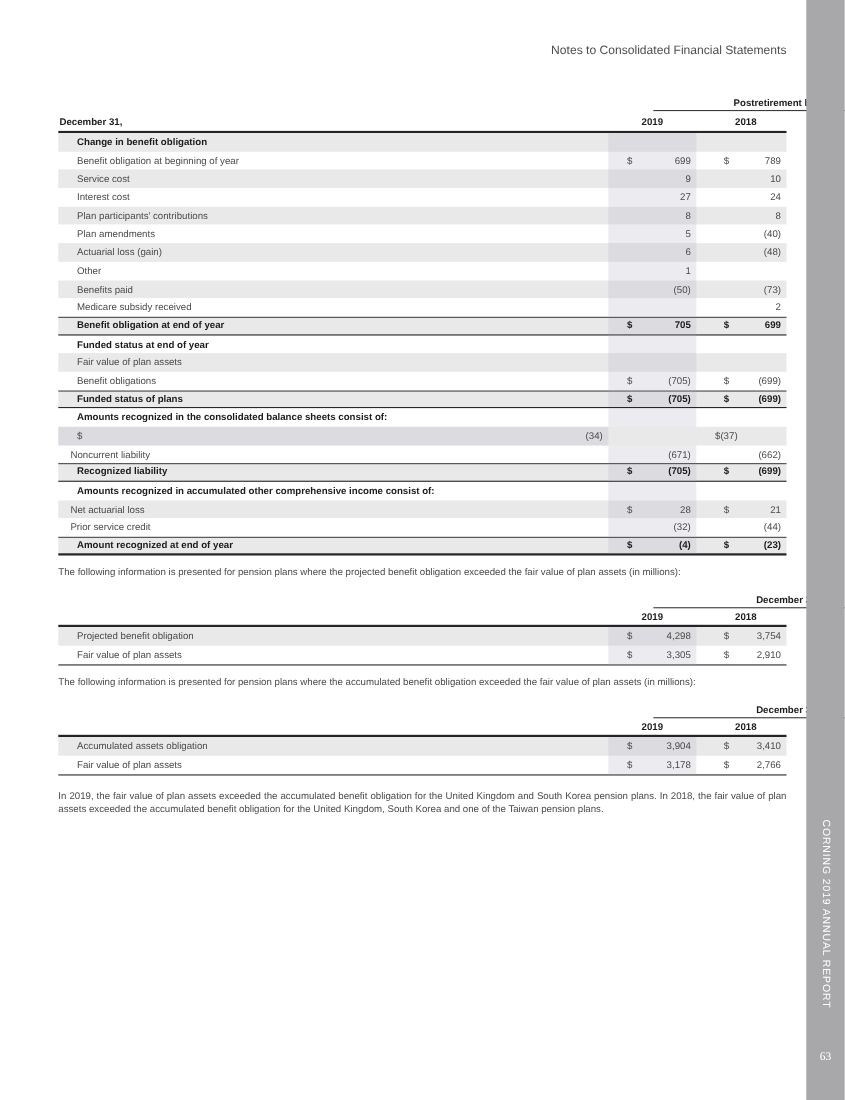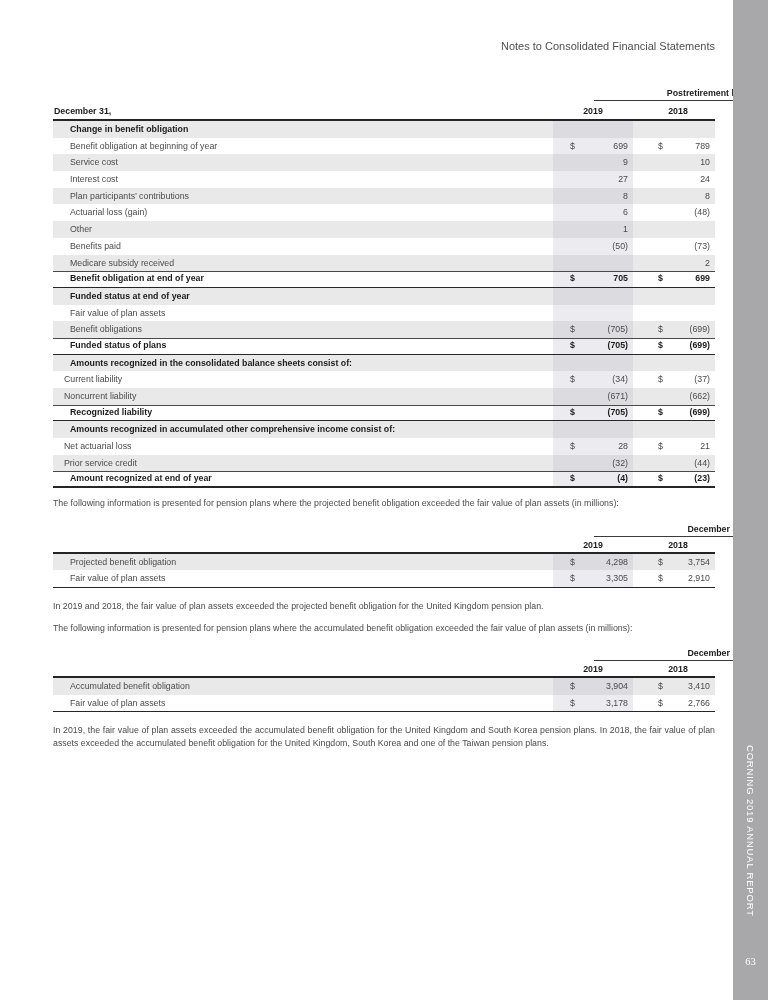--- a/index.html
+++ b/index.html
@@ -132,20 +132,32 @@
             <span class="dollar"></span>
             <span class="num">8</span>
           </div>
           <div class="c-gap"></div>
           <div class="c-v2">
             <span class="dollar"></span>
             <span class="num">8</span>
           </div>
         </div>
         <div class="grid-row row item">
+          <div class="c-label">Plan amendments</div>
+          <div class="c-v1">
+            <span class="dollar"></span>
+            <span class="num">5</span>
+          </div>
+          <div class="c-gap"></div>
+          <div class="c-v2">
+            <span class="dollar"></span>
+            <span class="num">(40)</span>
+          </div>
+        </div>
+        <div class="grid-row row item">
           <div class="c-label">Actuarial loss (gain)</div>
           <div class="c-v1">
             <span class="dollar"></span>
             <span class="num">6</span>
           </div>
           <div class="c-gap"></div>
           <div class="c-v2">
             <span class="dollar"></span>
             <span class="num">(48)</span>
           </div>
@@ -252,21 +264,20 @@
             <span class="dollar"></span>
             <span class="num"></span>
           </div>
           <div class="c-gap"></div>
           <div class="c-v2">
             <span class="dollar"></span>
             <span class="num"></span>
           </div>
         </div>
         <div class="grid-row row item-indent">
-          <div class="c-label">Current liability</div>
           <div class="c-v1">
             <span class="dollar">$</span>
             <span class="num">(34)</span>
           </div>
           <div class="c-gap"></div>
           <div class="c-v2">
             <span class="dollar">$</span>
             <span class="num">(37)</span>
           </div>
         </div>
@@ -379,38 +390,37 @@
           </div>
           <div class="c-gap"></div>
           <div class="c-v2">
             <span class="dollar">$</span>
             <span class="num">2,910</span>
           </div>
         </div>
       </div>
   </div>
 
-  <div class="para p2">In 2019 and 2018, the fair value of plan assets exceeded the projected benefit obligation for the United Kingdom pension plan.</div>
 
   <div class="para p3">The following information is presented for pension plans where the accumulated benefit obligation exceeded the fair value of plan assets (in millions):</div>
 
   <div class="t23">
     <div class="grid-row group-row">
       <div></div>
       <div class="group-span">December 31,</div>
     </div>
     <div class="grid-row years-row">
       <div class="c-label"></div>
       <div class="yr">2019</div>
       <div></div>
       <div class="yr">2018</div>
     </div>
     <div class="tbl-body">
         <div class="grid-row row item">
-          <div class="c-label">Accumulated benefit obligation</div>
+          <div class="c-label">Accumulated assets obligation</div>
           <div class="c-v1">
             <span class="dollar">$</span>
             <span class="num">3,904</span>
           </div>
           <div class="c-gap"></div>
           <div class="c-v2">
             <span class="dollar">$</span>
             <span class="num">3,410</span>
           </div>
         </div>

